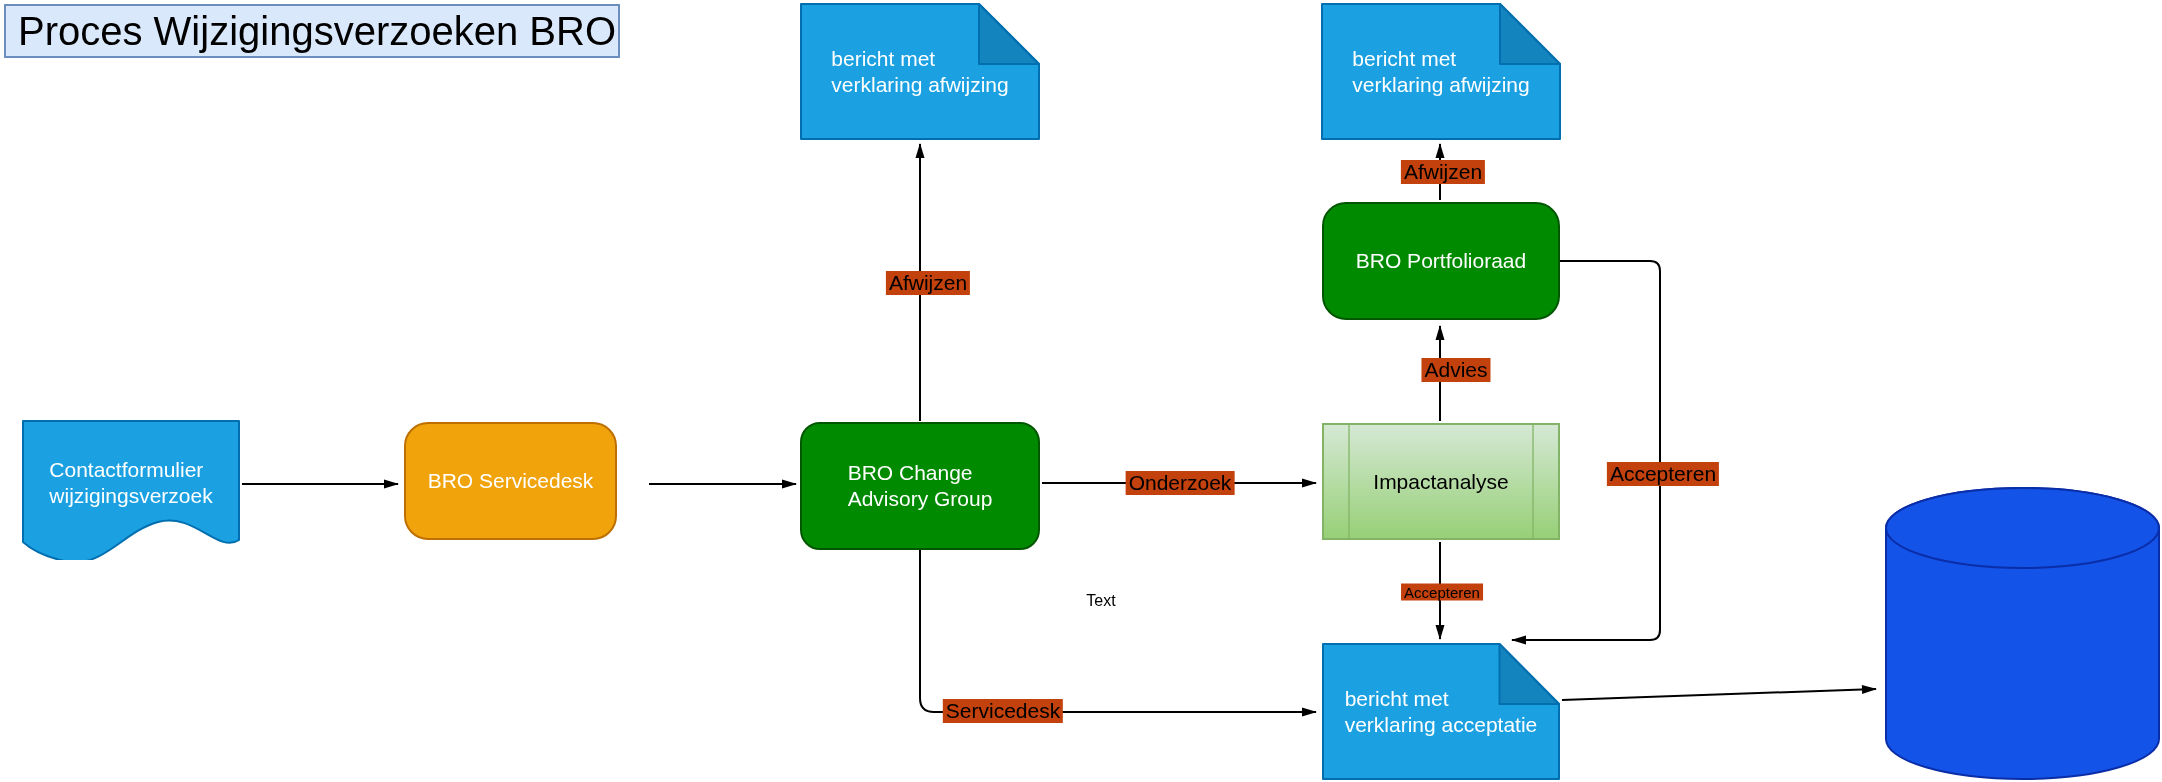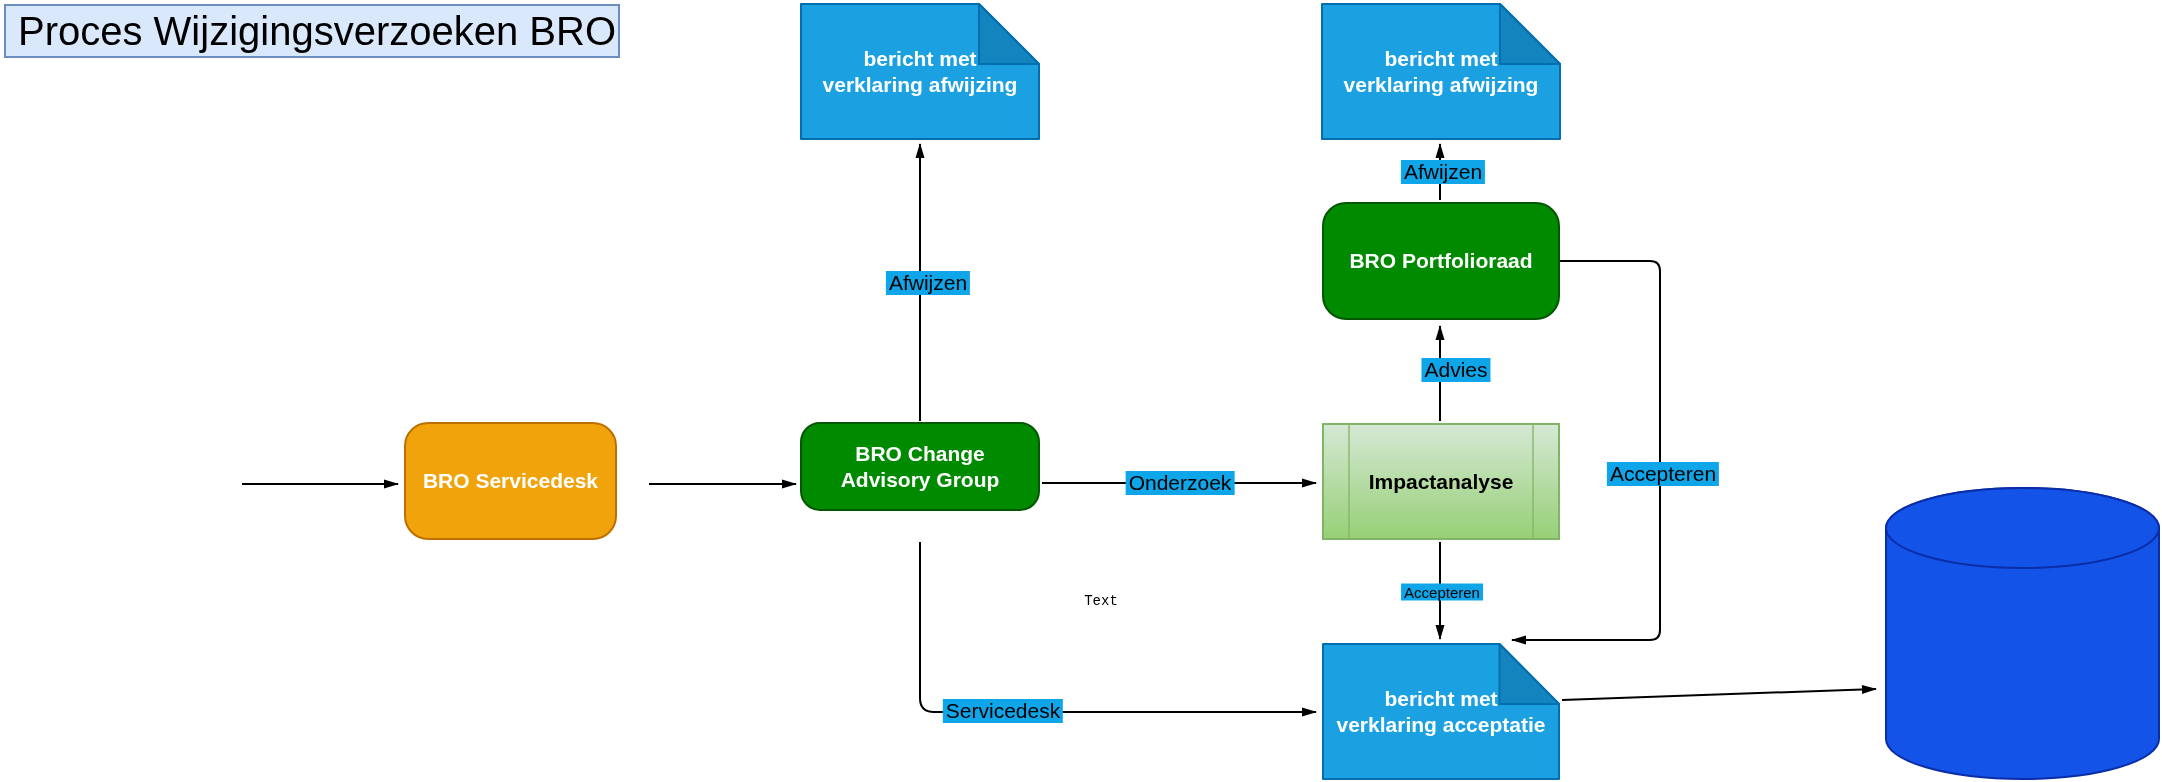--- a/index.html
+++ b/index.html
@@ -4,21 +4,21 @@
 <style>
   html,body{margin:0;padding:0;background:#fff;}
   .canvas{
     position:relative;width:2162px;height:782px;background:#fff;overflow:hidden;
     font-family:"Liberation Sans",sans-serif;color:#000;
   }
   svg.edges{position:absolute;left:0;top:0;width:2162px;height:782px;z-index:1;}
   .node{position:absolute;z-index:2;box-sizing:border-box;}
   .lbl{
     position:absolute;inset:0;display:flex;align-items:center;justify-content:center;
-    text-align:center;white-space:pre-line;font-size:21px;line-height:1.22;z-index:3;font-weight:bold;
+    white-space:pre-line;font-size:21px;line-height:1.22;z-index:3;
   }
   .lbl.white{color:#fff;}
   .lbl.black{color:#000;}
 
   
   .n-title{
     left:4px;top:4px;width:616px;height:54px;
     background:var(--title-fill);border:2px solid var(--title-stroke);
     display:flex;align-items:center;font-size:40px;padding-left:12px;color:#000;
   }
@@ -27,21 +27,21 @@
   .shape-svg{position:absolute;inset:0;width:100%;height:100%;}
 
   .n-contact{left:22px;top:420px;width:218px;height:140px;}
   .n-contact .lbl{top:-14px;}
 
   .n-servicedesk{
     left:404px;top:422px;width:213px;height:118px;border-radius:24px;
     background:var(--orange-fill);border:2px solid var(--orange-stroke);
   }
   .n-cag{
-    left:800px;top:422px;width:240px;height:89px;border-radius:20px;
+    left:800px;top:422px;width:240px;height:128px;border-radius:20px;
     background:var(--green-fill);border:2px solid var(--green-stroke);
   }
   .n-portfolio{
     left:1322px;top:202px;width:238px;height:118px;border-radius:24px;
     background:var(--green-fill);border:2px solid var(--green-stroke);
   }
   .n-cag .lbl{max-width:180px;margin:0 auto;}
 
   .n-doc1{left:800px;top:3px;width:240px;height:137px;}
   .n-doc2{left:1321px;top:3px;width:240px;height:137px;}
@@ -55,25 +55,25 @@
   }
   .n-impact .bar{position:absolute;top:0;bottom:0;width:2px;background:var(--impact-stroke);opacity:.65;}
   .n-impact .bar.l{left:24px;} .n-impact .bar.r{right:24px;}
 
   .n-db{left:1885px;top:487px;width:275px;height:293px;}
   .n-db .lbl{top:40px;}
 
   
   .elabel{
     position:absolute;z-index:4;transform:translate(-50%,-50%);
-    font-size:21px;background:#0ea5e9;padding:0 3px;white-space:nowrap;color:#000;
+    font-size:21px;background:#c2410c;padding:0 3px;white-space:nowrap;color:#000;
   }
   .elabel.nobg{background:transparent;}
   .elabel.small{font-size:15px;}
-  .elabel.mid{font-size:14px;font-family:Liberation Mono, monospace;}
+  .elabel.mid{font-size:16px;}
   .el-afwijzen-left{left:928px;top:283px;}
   .el-onderzoek{left:1180px;top:483px;}
   .el-advies{left:1456px;top:370px;}
   .el-afwijzen-right{left:1443px;top:172px;}
   .el-accepteren-vert{left:1663px;top:474px;}
   .el-accepteren-small{left:1442px;top:592px;}
   .el-acceptatie{left:1003px;top:711px;}
   .el-text{left:1101px;top:601px;}
 </style>
 </head>
@@ -96,20 +96,27 @@
       <line x1="1440" y1="200" x2="1440" y2="144" marker-end="url(#arrow)"></line>
       <path d="M1560,261 H1650 Q1660,261 1660,271 V630 Q1660,640 1650,640 H1512" marker-end="url(#arrow)"></path>
       <line x1="1440" y1="542" x2="1440" y2="639" marker-end="url(#arrow)"></line>
       <path d="M920,542 V698 Q920,712 934,712 H1316" marker-end="url(#arrow)"></path>
       <line x1="1562" y1="700" x2="1876" y2="689" marker-end="url(#arrow)"></line>
     </g>
   </svg>
 
   <div class="node n-title">Proces Wijzigingsverzoeken BRO</div>
 
+  <div class="node n-contact">
+    <svg class="shape-svg" viewBox="0 0 218 140" preserveAspectRatio="none">
+      <path d="M1,1 L217,1 L217,120 C196,134 172,92 136,102 C100,112 80,150 42,141 C25,137 12,132 1,122 Z" style="fill:var(--doc-fill);stroke:var(--doc-stroke)" stroke-width="2" stroke-linejoin="round"></path>
+    </svg>
+    <div class="lbl white">Contactformulier
+wijzigingsverzoek</div>
+  </div>
 
   <div class="node n-servicedesk">
     <div class="lbl white">BRO Servicedesk</div>
   </div>
 
   <div class="node n-cag">
     <div class="lbl white">BRO Change
 Advisory Group</div>
   </div>
 

